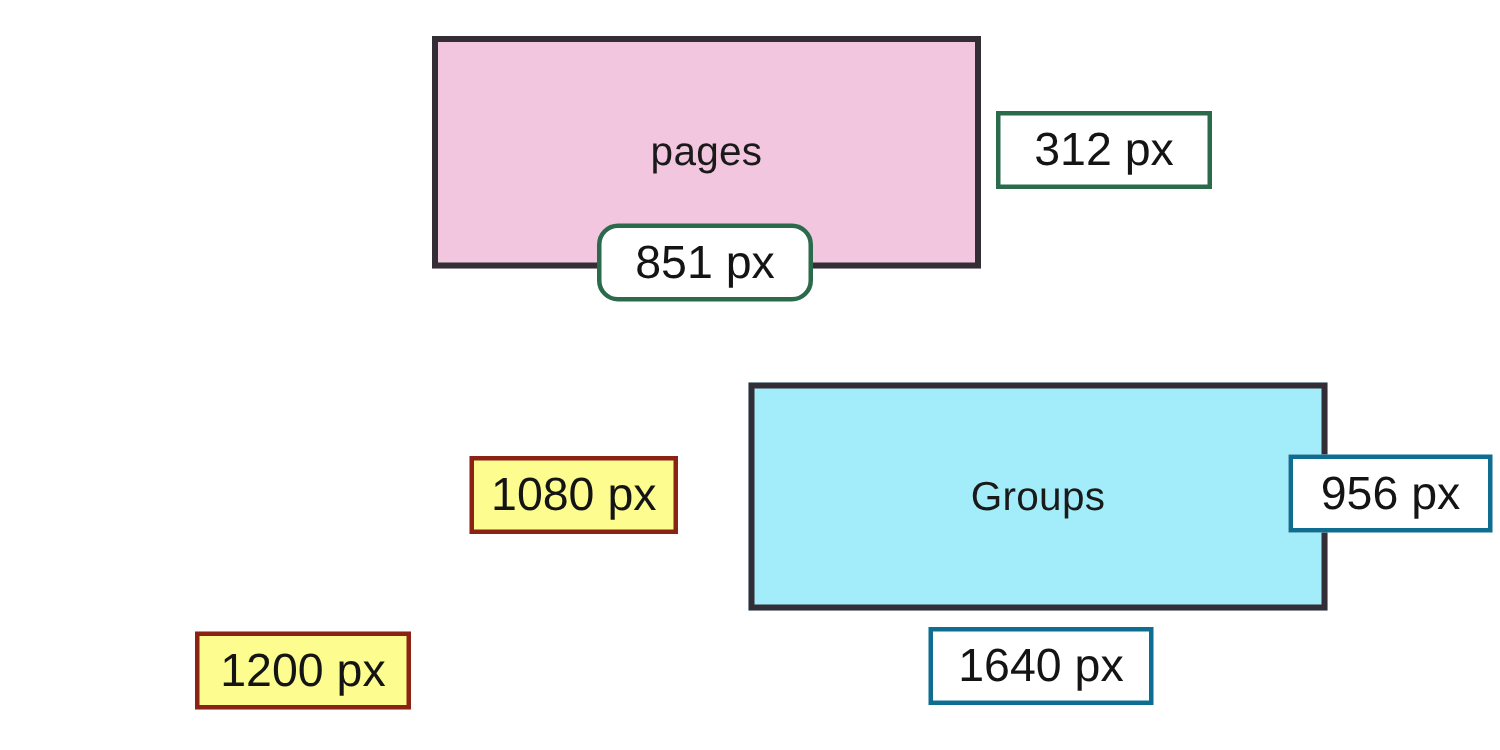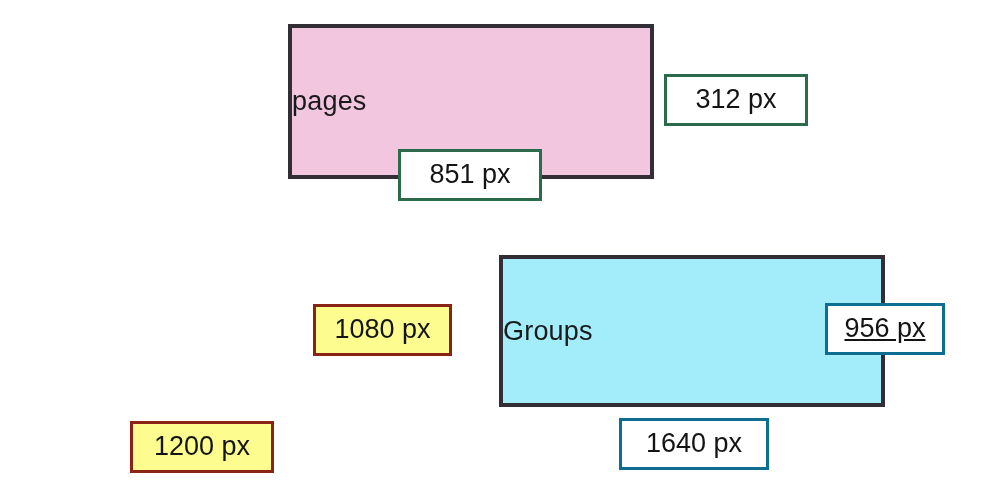--- a/index.html
+++ b/index.html
@@ -16,35 +16,36 @@
     height: 500px;
     background: #ffffff;
     overflow: hidden;
   }
   .shape-box {
     position: absolute;
     box-sizing: border-box;
     border: 4px solid #332d36;
     display: flex;
     align-items: center;
+    justify-content: center;
   }
   .shape-label {
     font-size: 27px;
     color: #1a1a1a;
     line-height: 1;
     letter-spacing: 0.2px;
     user-select: none;
   }
   .dim-label {
     position: absolute;
     box-sizing: border-box;
     display: flex;
     align-items: center;
     justify-content: center;
-    font-size: 27px;
+    font-size: 31px;
     color: #141414;
     line-height: 1;
     white-space: nowrap;
     padding: 2px 12px 4px 12px;
     background: #ffffff;
     border: 3px solid #701a75;
     z-index: 5;
   }
 
   
@@ -61,20 +62,21 @@
     width: 144px;
     height: 52px;
     border-color: #2b6b4c;
   }
   #pages-width-label {
     left: 398px;
     top: 149px;
     width: 144px;
     height: 52px;
     border-color: #2b6b4c;
+    border-radius: 14px;
   }
 
   
   #events-box {
     left: 19px;
     top: 249px;
     width: 365px;
     height: 165px;
     background: #fcfc8f;
   }
@@ -98,26 +100,25 @@
 
   
   #groups-box {
     left: 499px;
     top: 255px;
     width: 386px;
     height: 152px;
     background: #a3edfb;
   }
   #groups-height-label {
-    left: 825px;
+    left: 859px;
     top: 303px;
-    width: 120px;
+    width: 136px;
     height: 52px;
     border-color: #0e6e92;
-    text-decoration: underline;
   }
   #groups-width-label {
     left: 619px;
     top: 418px;
     width: 150px;
     height: 52px;
     border-color: #0e6e92;
   }
 </style>
 </head>

